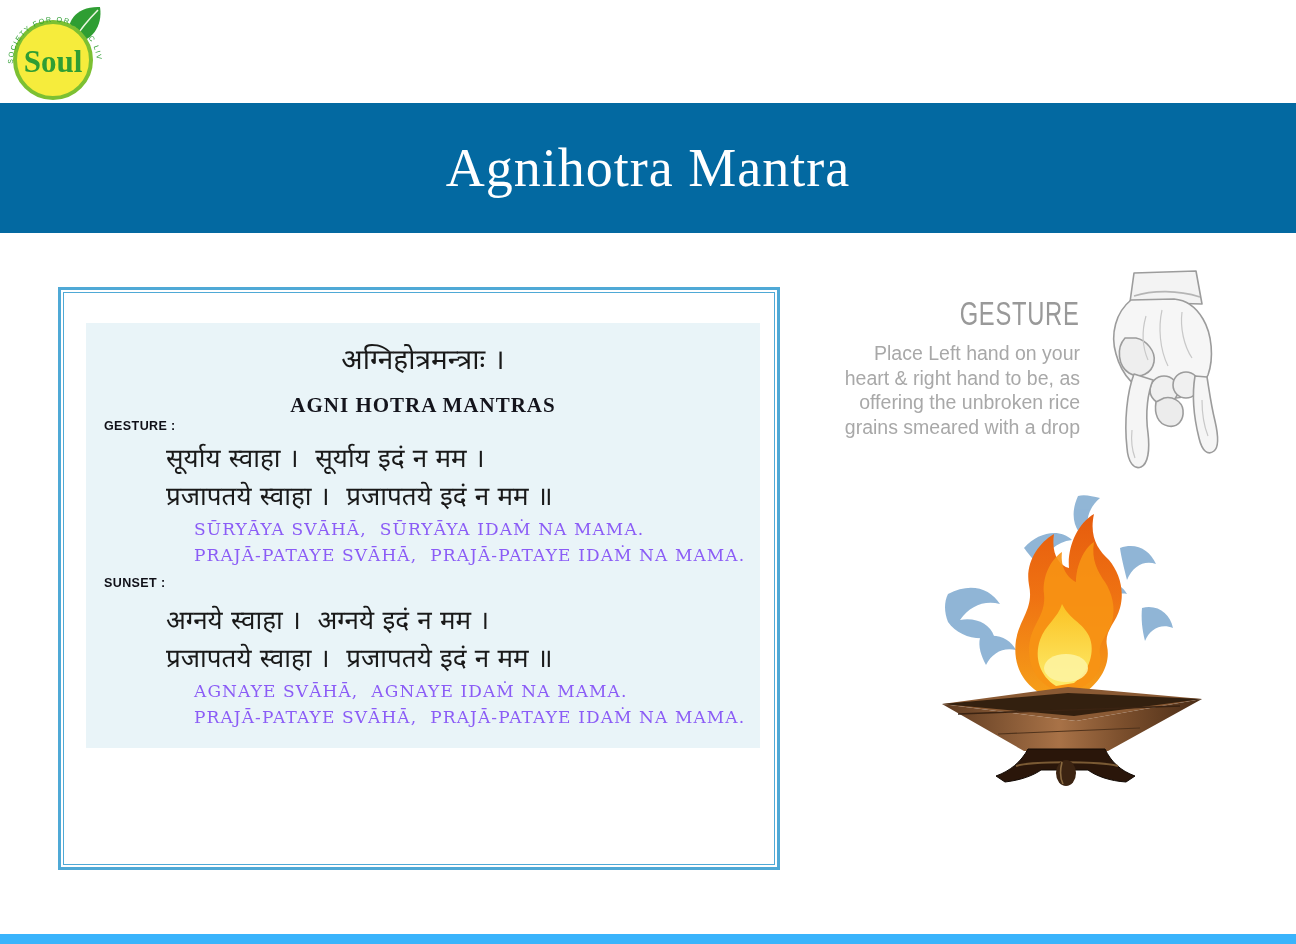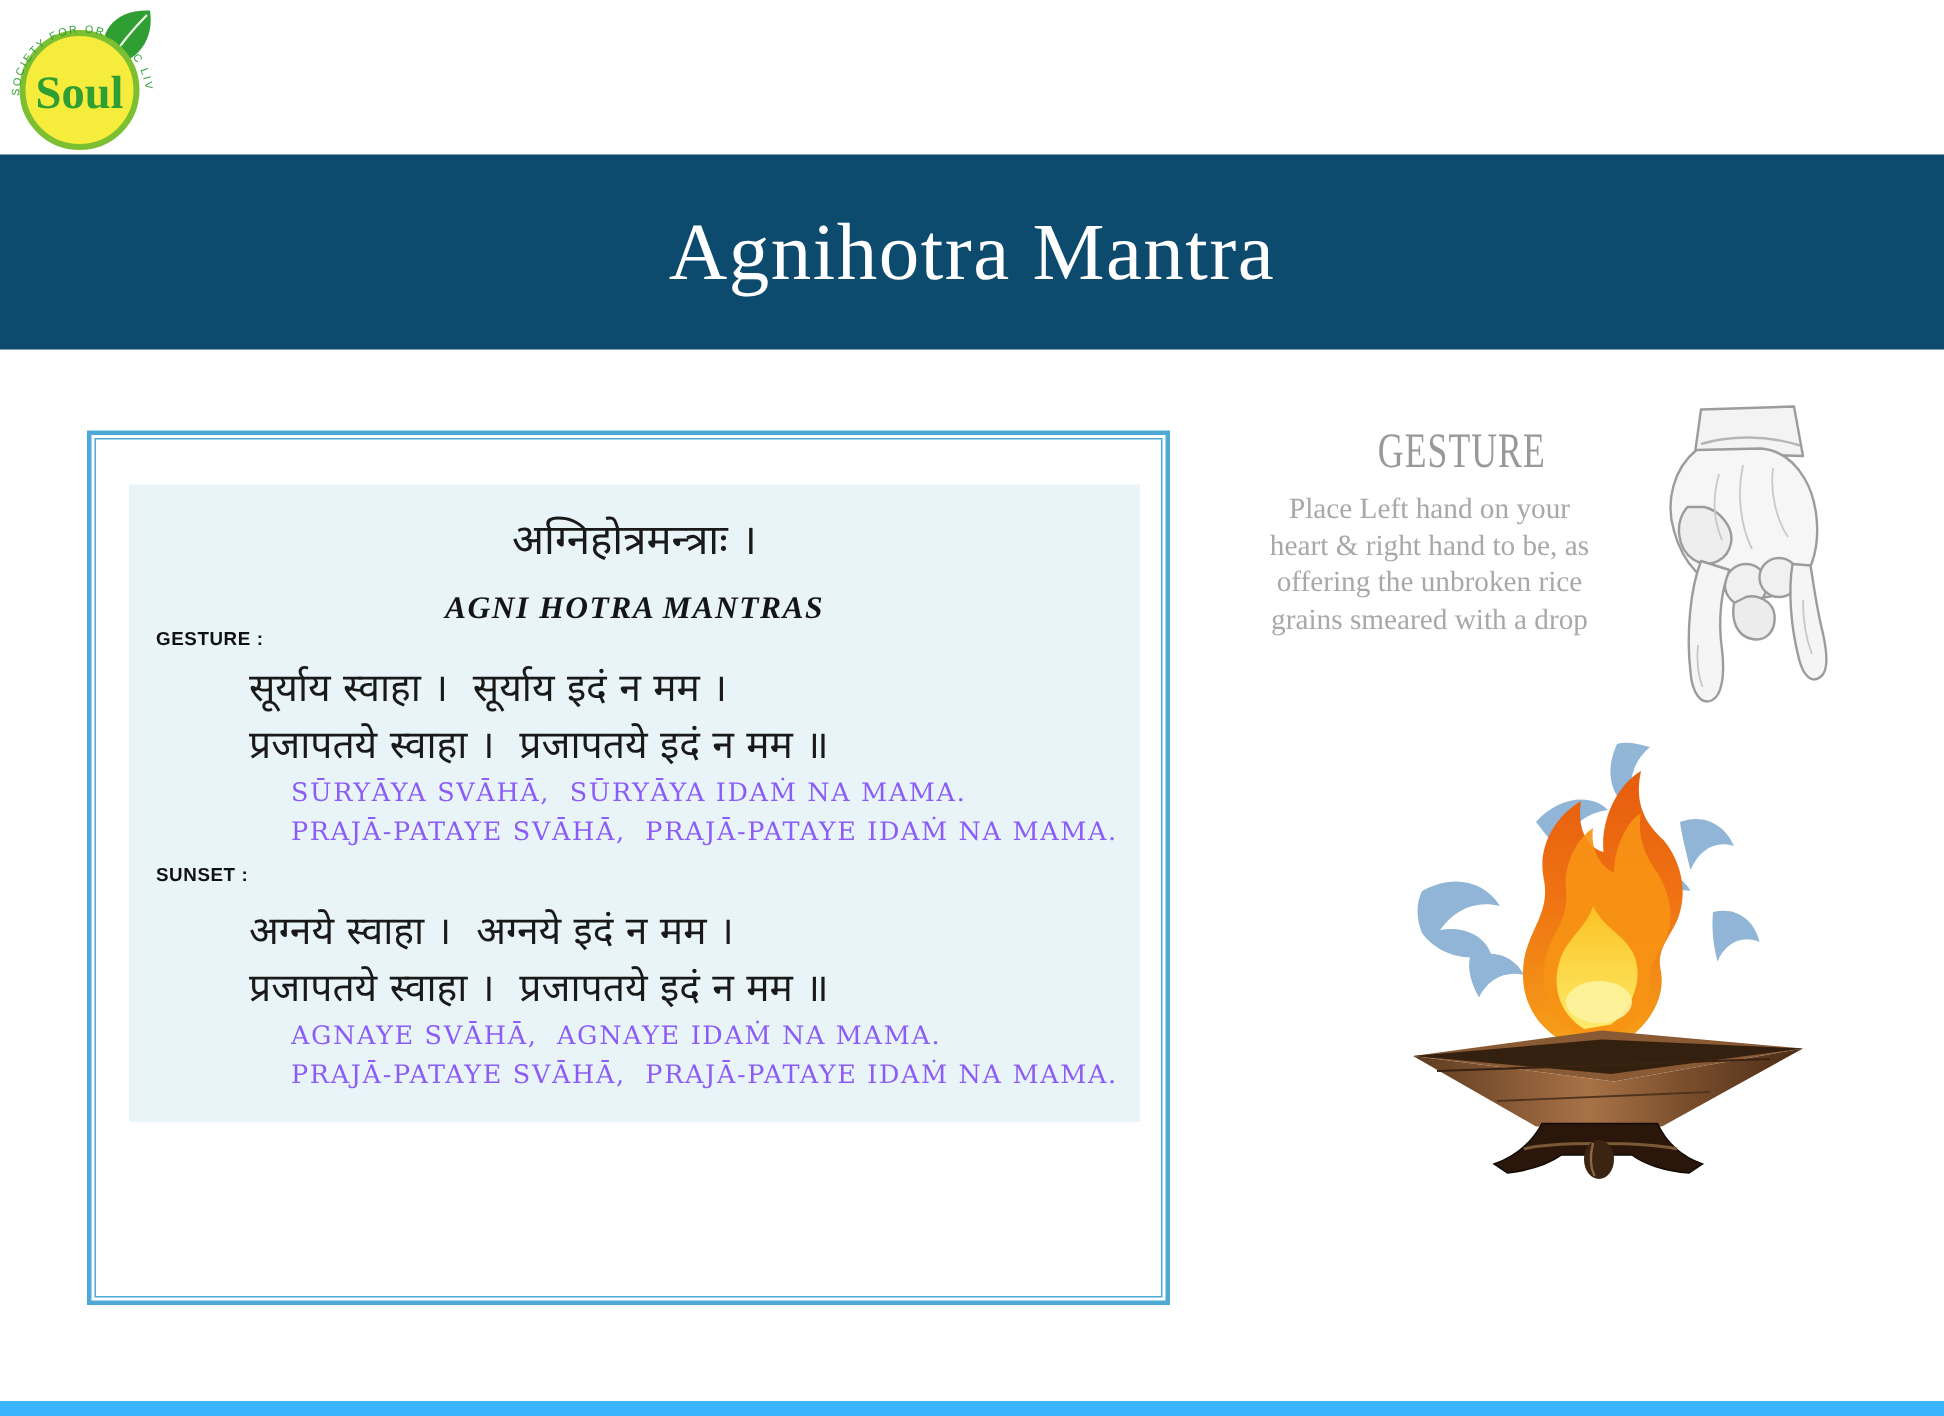--- a/index.html
+++ b/index.html
@@ -7,21 +7,21 @@
     position:relative; width:1296px; height:944px; background:#ffffff;
     overflow:hidden; font-family:"Liberation Sans", sans-serif;
   }
 
   
   .logo { position:absolute; left:6px; top:2px; width:104px; height:100px; }
 
   
   .banner {
     position:absolute; left:0; top:103px; width:1296px; height:130px;
-    background:#0c4a6e; display:flex; align-items:center; justify-content:center;
+    background:#0369a1; display:flex; align-items:center; justify-content:center;
   }
   .banner-title {
     color:#ffffff; font-family:"Liberation Serif", serif; font-weight:normal;
     font-size:54px; letter-spacing:1px;
   }
 
   
   .card {
     position:absolute; left:58px; top:287px; width:722px; height:583px;
     border:3px solid #4fa9d6; background:#ffffff; box-sizing:border-box;
@@ -34,39 +34,39 @@
     position:absolute; left:22px; top:30px; width:674px; height:425px;
     background:#e9f4f8;
   }
   .dev-heading {
     position:absolute; top:16px; left:0; width:100%; text-align:center;
     font-family:"DejaVu Sans", sans-serif; font-size:28px; color:#191919;
     white-space:pre;
   }
   .eng-heading {
     position:absolute; top:70px; left:0; width:100%; text-align:center;
-    font-family:"Liberation Serif", serif; font-style:italic; font-weight:bold;
+    font-family:"Liberation Serif", serif; font-weight:bold;
     font-size:21px; letter-spacing:1px; color:#14141c;
   }
   .slot-label {
     position:absolute; left:18px; font-size:12.5px; font-weight:bold;
     letter-spacing:0.4px; color:#101018;
   }
   .dev-line {
     position:absolute; left:80px; font-family:"DejaVu Sans", sans-serif;
     font-size:26px; color:#191919; white-space:pre;
   }
   .tr-line {
     position:absolute; left:108px; font-family:"DejaVu Serif", serif;
     font-size:17px; letter-spacing:1.1px; color:#8b5cf6; white-space:pre;
   }
 
   
   .gesture {
-    position:absolute; left:826px; top:283px; width:254px; text-align:center;font-family:Liberation Serif, serif;
+    position:absolute; left:826px; top:295px; width:254px; text-align:right;
   }
   .gesture-heading {
     display:inline-block; transform:scaleX(0.72); transform-origin:100% 50%;
     font-size:33px; color:#999999; letter-spacing:1px; font-weight:400;
   }
   .gesture-body { margin-top:8px; font-size:19.5px; line-height:24.5px; color:#a8a8a8; }
   .gesture-body div { white-space:nowrap; }
 
   
   .hand-img { position:absolute; left:1098px; top:270px; width:140px; height:218px; }

